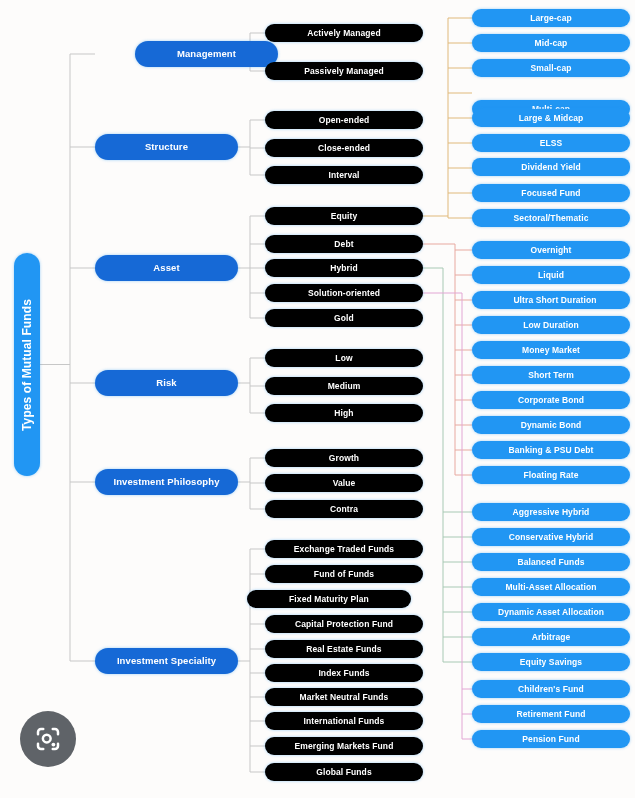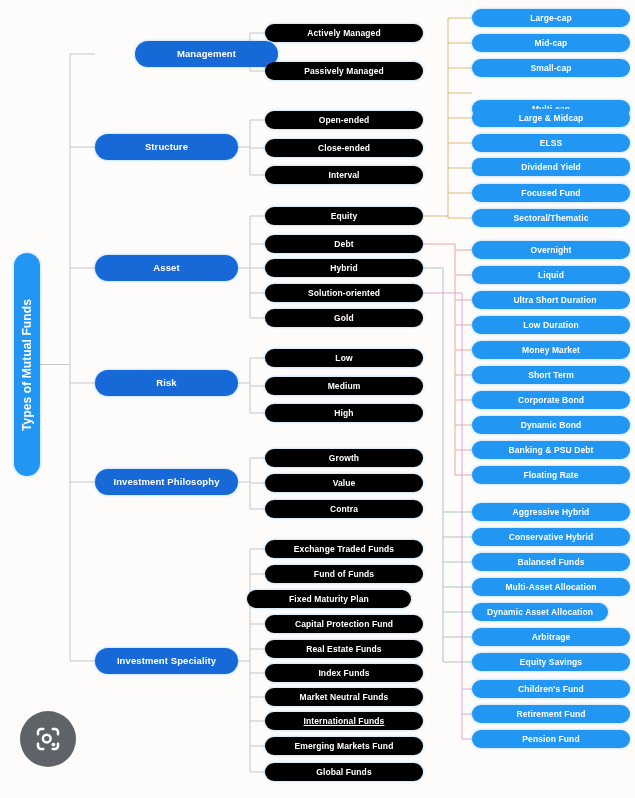--- a/index.html
+++ b/index.html
@@ -265,21 +265,21 @@
       </div>
       <div class="node lvl4" style="left: 472px; top: 528px; width: 158px; height: 18px;">
         <span>Conservative Hybrid</span>
       </div>
       <div class="node lvl4" style="left: 472px; top: 553px; width: 158px; height: 18px;">
         <span>Balanced Funds</span>
       </div>
       <div class="node lvl4" style="left: 472px; top: 578px; width: 158px; height: 18px;">
         <span>Multi-Asset Allocation</span>
       </div>
-      <div class="node lvl4" style="left: 472px; top: 603px; width: 136px; height: 18px;">
+      <div class="node lvl4" style="left: 472px; top: 603px; width: 158px; height: 18px;">
         <span>Dynamic Asset Allocation</span>
       </div>
       <div class="node lvl4" style="left: 472px; top: 628px; width: 158px; height: 18px;">
         <span>Arbitrage</span>
       </div>
       <div class="node lvl4" style="left: 472px; top: 653px; width: 158px; height: 18px;">
         <span>Equity Savings</span>
       </div>
       <div class="node lvl4" style="left: 472px; top: 680px; width: 158px; height: 18px;">
         <span>Children's Fund</span>
@@ -331,21 +331,21 @@
       </div>
       <div class="node lvl3" style="left: 265px; top: 640px; width: 158px; height: 18px;">
         <span>Real Estate Funds</span>
       </div>
       <div class="node lvl3" style="left: 265px; top: 664px; width: 158px; height: 18px;">
         <span>Index Funds</span>
       </div>
       <div class="node lvl3" style="left: 265px; top: 688px; width: 158px; height: 18px;">
         <span>Market Neutral Funds</span>
       </div>
-      <div class="node lvl3" style="left: 265px; top: 712px; width: 158px; height: 18px; text-decoration: underline;">
+      <div class="node lvl3" style="left: 265px; top: 712px; width: 158px; height: 18px;">
         <span>International Funds</span>
       </div>
       <div class="node lvl3" style="left: 265px; top: 737px; width: 158px; height: 18px;">
         <span>Emerging Markets Fund</span>
       </div>
       <div class="node lvl3" style="left: 265px; top: 763px; width: 158px; height: 18px;">
         <span>Global Funds</span>
       </div>
     </div>
 

